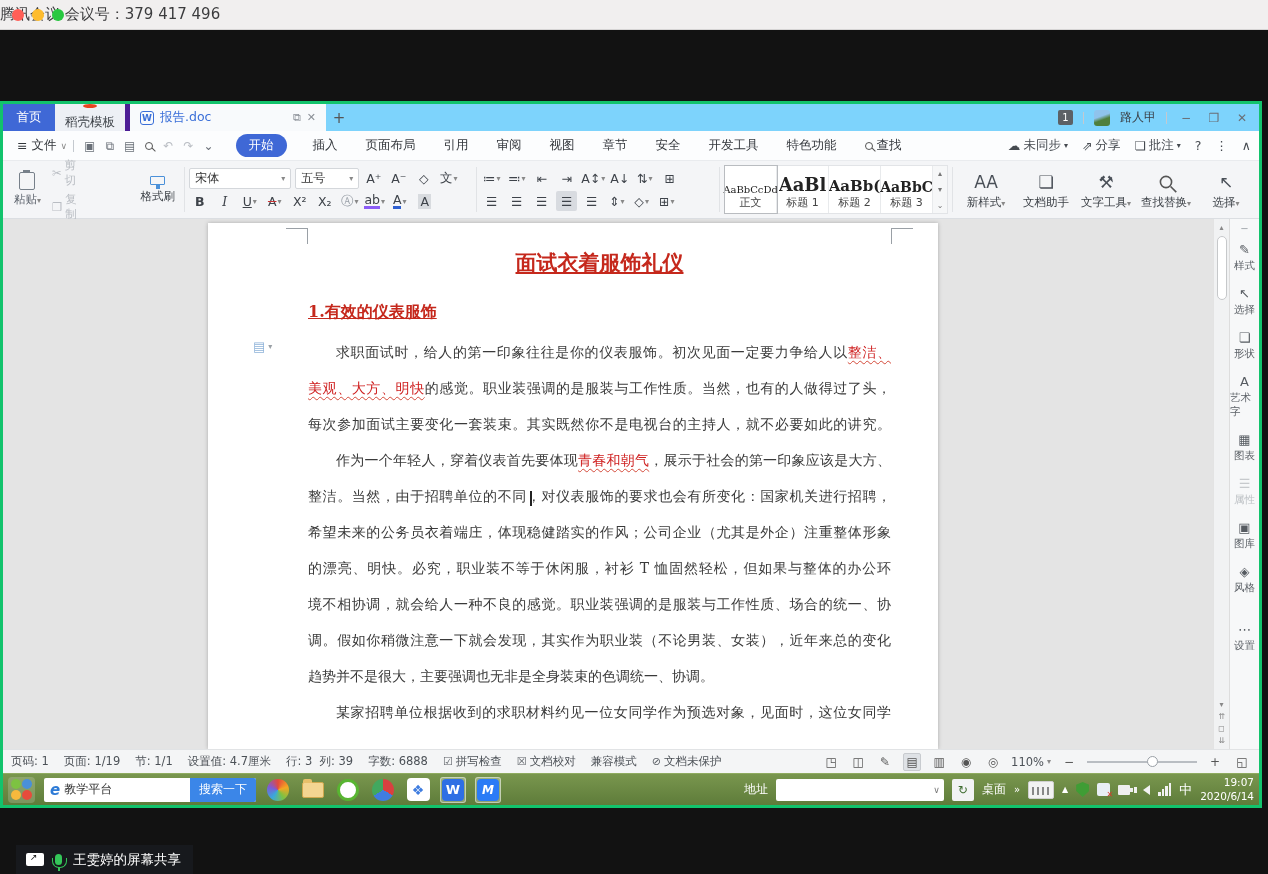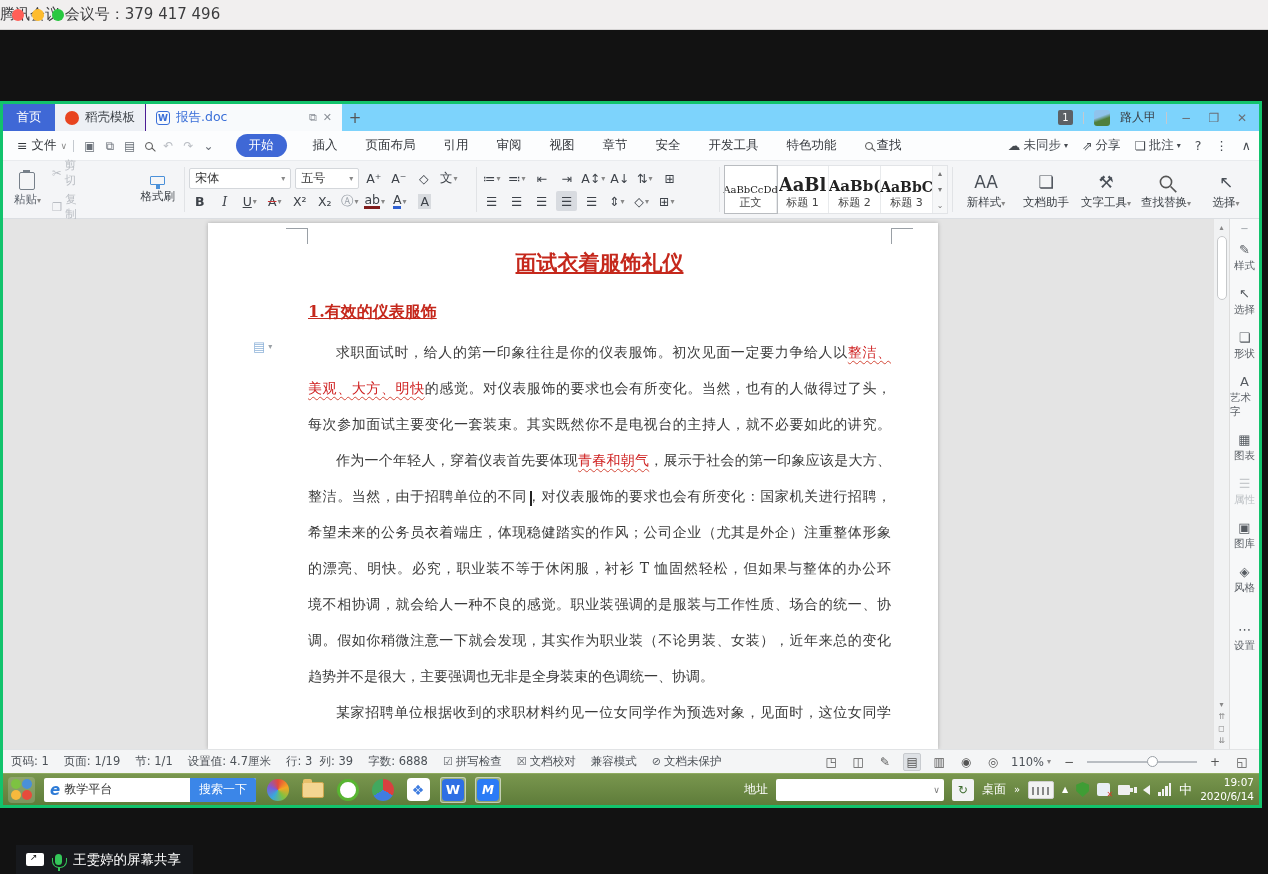--- a/index.html
+++ b/index.html
@@ -14,21 +14,21 @@
   .mac-title { width:100%; text-align:left; font-size:15px; color:#3c3c3e; }
 
   
   .share { position:absolute; left:0; top:101px; width:1262px; height:707px; border:3px solid #12c36c; background:#000; }
   .wps { width:1256px; height:669px; display:flex; flex-direction:column; background:#fff; }
 
   
   .tabbar { height:27px; background:#7dd3fc; display:flex; align-items:stretch; font-size:12.5px; color:#3a3f45; }
   .tab { display:flex; align-items:center; padding:0 10px; gap:6px; }
   .tab-home { width:52px; justify-content:center; background:#3f68d6; color:#fff; }
-  .tab-docer { background:#edf0f5; border-right:1px solid #4c1d95; }
+  .tab-docer { background:#edf0f5; border-right:5px solid #4c1d95;flex-direction:column; }
   .docer-ico { width:14px; height:14px; border-radius:50%; background:#e8441f; color:#fff; font-size:9px; display:flex; align-items:center; justify-content:center; }
   .tab-doc { width:196px; background:#f8fafc; color:#3a6fd8; }
   .tab-doc .tlabel { flex:1; }
   .wicon { width:14px; height:14px; border-radius:3px; border:1.5px solid #3a6fd8; color:#3a6fd8; font-size:9px; font-weight:bold; display:flex; align-items:center; justify-content:center; }
   .tmini { color:#8a8f96; font-size:11px; }
   .tab-add { width:26px; display:flex; align-items:center; justify-content:center; color:#555; font-size:15px; }
   .tab-right { margin-left:auto; display:flex; align-items:center; gap:10px; padding-right:8px; color:#555; }
   .badge1 { width:15px; height:15px; background:#5c6166; color:#fff; font-size:10px; border-radius:2px; display:flex; align-items:center; justify-content:center; }
   .vdiv { width:1px; height:12px; background:#c4c9cf; }
   .avatar { width:16px; height:16px; border-radius:3px; background:linear-gradient(160deg,#8fc3ec 40%,#4f7f3c 60%); }
@@ -64,21 +64,21 @@
   .i-brush::after { content:""; position:absolute; left:5px; bottom:-5px; width:4px; height:4px; background:#4a90d9; }
   .fontgrp { flex-direction:column; justify-content:center; gap:3px; width:288px; }
   .frow { display:flex; align-items:center; gap:4px; width:100%; }
   .combo { height:21px; background:#fff; border:1px solid #d4d7db; border-radius:2px; display:flex; align-items:center; justify-content:space-between; padding:0 5px; font-size:12px; color:#333; }
   .c-font { width:102px; } .c-size { width:64px;justify-content:space-between; }
   .tbtn { min-width:21px; height:20px; display:flex; align-items:center; justify-content:center; font-size:12.5px; color:#3e434a; gap:1px; }
   .tbtn .dd { font-size:8px; color:#888; }
   .tb-b { font-weight:bold; } .tb-i { font-style:italic; font-family:"DejaVu Serif",serif; }
   .tb-u { text-decoration:underline; } .tb-strike { text-decoration:line-through; text-decoration-color:#c33; }
   .tb-ucolor { border-bottom:3px solid #2f5fd0; line-height:1; }
-  .tb-hl { border-bottom:3px solid #7f1d1d; line-height:1; }
+  .tb-hl { border-bottom:3px solid #8b5cf6; line-height:1; }
   .tb-shade { background:#d8dbdf; padding:0 2px; }
   .tb-outline { color:#9aa0a8; }
   .paragrp { flex-direction:column; justify-content:center; gap:3px; width:238px; }
   .tbtn.active { background:#d8dbe0; border-radius:2px; }
   
   .gallery { display:flex; align-items:stretch; background:#fff; border:1px solid #e2e4e7; margin:2px 0; }
   .gitem { width:52px; border-right:1px solid #e8eaec; display:flex; flex-direction:column; align-items:center; justify-content:center; font-family:"DejaVu Serif","Liberation Serif",serif; color:#222; }
   .gitem .gprev { height:26px; display:flex; align-items:flex-end; overflow:hidden; white-space:nowrap; }
   .gitem .gname { font-size:11px; font-family:"DejaVu Sans",sans-serif; color:#444; }
   .gitem.sel { outline:1px solid #b9bcc0; background:#fff; }
@@ -437,21 +437,21 @@
       </div>
 
       <div class="docarea">
         <div class="page">
           <span class="mark mark-l"></span>
           <span class="mark mark-r"></span>
           <div class="doc-title"><span>面试衣着服饰礼仪</span></div>
           <div class="doc-h1">1.有效的仪表服饰</div>
           <div class="body">
             <div class="dl ind"><span>求职面试时，给人的第一印象往往是你的仪表服饰。初次见面一定要力争给人以</span><span class="red">整洁、</span></div>
-            <div class="dl"><span class="red">美观、大方、明快</span><span>的感觉。对仪表服饰的要求也会有所变化。当然，也有的人做得过了头，</span></div>
+            <div class="dl"><span class="red">美观、大方、明快</span><span>的感觉。职业装强调的是服装与工作性质。当然，也有的人做得过了头，</span></div>
             <div class="dl"><span>每次参加面试主要变化一套装束。其实既然你不是电视台的主持人，就不必要如此的讲究。</span></div>
             <div class="dl ind"><span>作为一个年轻人，穿着仪表首先要体现</span><span class="red">青春和朝气</span><span>，展示于社会的第一印象应该是大方、</span></div>
             <div class="dl"><span>整洁。当然，由于招聘单位的不同，对仪表服饰的要求也会有所变化：国家机关进行招聘，</span></div>
             <div class="dl"><span>希望未来的公务员衣着端庄，体现稳健踏实的作风；公司企业（尤其是外企）注重整体形象</span></div>
             <div class="dl"><span>的漂亮、明快。必究，职业装不等于休闲服，衬衫 T 恤固然轻松，但如果与整体的办公环</span></div>
             <div class="dl"><span>境不相协调，就会给人一种不良的感觉。职业装强调的是服装与工作性质、场合的统一、协</span></div>
             <div class="dl"><span>调。假如你稍微注意一下就会发现，其实作为职业装（不论男装、女装），近年来总的变化</span></div>
             <div class="dl short"><span>趋势并不是很大，主要强调也无非是全身装束的色调统一、协调。</span></div>
             <div class="dl ind"><span>某家招聘单位根据收到的求职材料约见一位女同学作为预选对象，见面时，这位女同学</span></div>
           </div>

